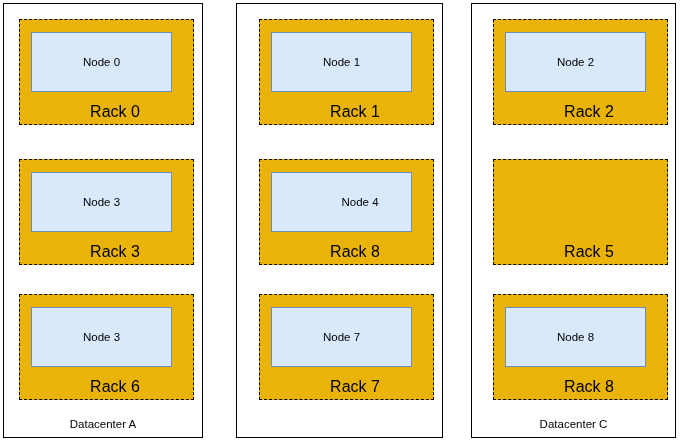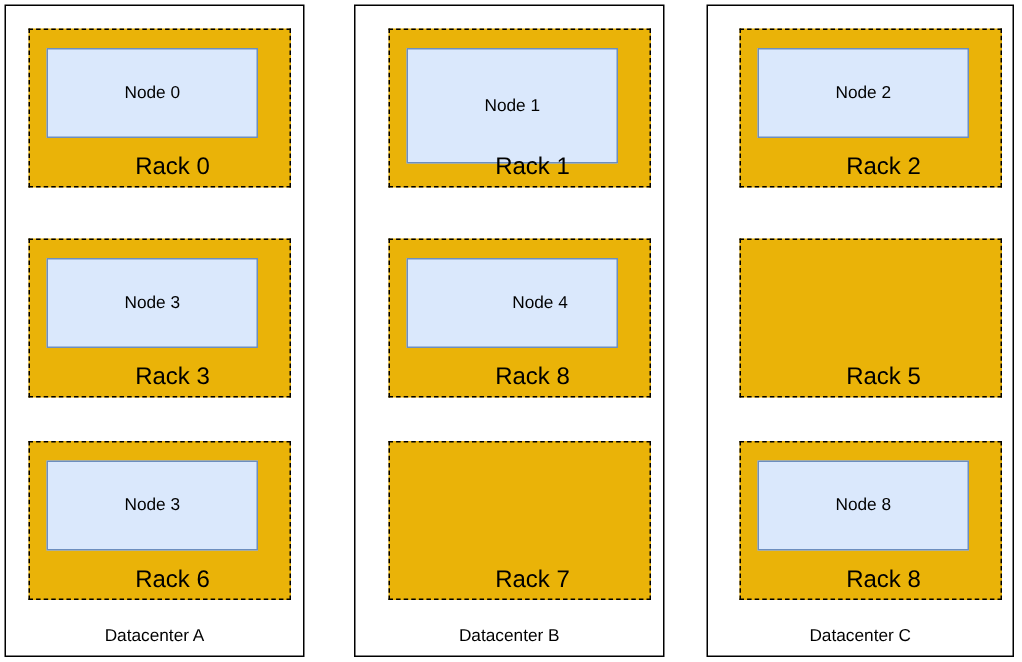--- a/index.html
+++ b/index.html
@@ -98,35 +98,37 @@
       <div class="rack" style="left: 15px; top: 290px; width: 175px; height: 106px;">
         <div class="node" style="left: 11px; top: 12px; width: 141px; height: 60px;">
           <span class="node-label">Node 3</span>
         </div>
         <div class="rack-label">Rack 6</div>
       </div>
       <div class="datacenter-label">Datacenter A</div>
     </div>
     <div class="datacenter" style="left: 236px; top: 3px; width: 207px; height: 435px;">
       <div class="rack" style="left: 22px; top: 15px; width: 175px; height: 106px;">
-        <div class="node" style="left: 11px; top: 12px; width: 141px; height: 77px;">
+        <div class="node" style="left: 11px; top: 12px; width: 141px; height: 60px;">
           <span class="node-label">Node 1</span>
         </div>
         <div class="rack-label">Rack 1</div>
       </div>
       <div class="rack" style="left: 22px; top: 155px; width: 175px; height: 106px;">
         <div class="node" style="left: 11px; top: 12px; width: 141px; height: 60px; padding-left: 37px;">
           <span class="node-label">Node 4</span>
         </div>
         <div class="rack-label">Rack 8</div>
       </div>
       <div class="rack" style="left: 22px; top: 290px; width: 175px; height: 106px;">
+        <div class="node" style="left: 11px; top: 12px; width: 141px; height: 60px;">
+          <span class="node-label">Node 7</span>
+        </div>
         <div class="rack-label">Rack 7</div>
       </div>
-      <div class="datacenter-label">Datacenter B</div>
     </div>
     <div class="datacenter" style="left: 471px; top: 3px; width: 205px; height: 435px;">
       <div class="rack" style="left: 21px; top: 15px; width: 175px; height: 106px;">
         <div class="node" style="left: 11px; top: 12px; width: 141px; height: 60px;">
           <span class="node-label">Node 2</span>
         </div>
         <div class="rack-label">Rack 2</div>
       </div>
       <div class="rack" style="left: 21px; top: 155px; width: 175px; height: 106px;">
         <div class="rack-label">Rack 5</div>

